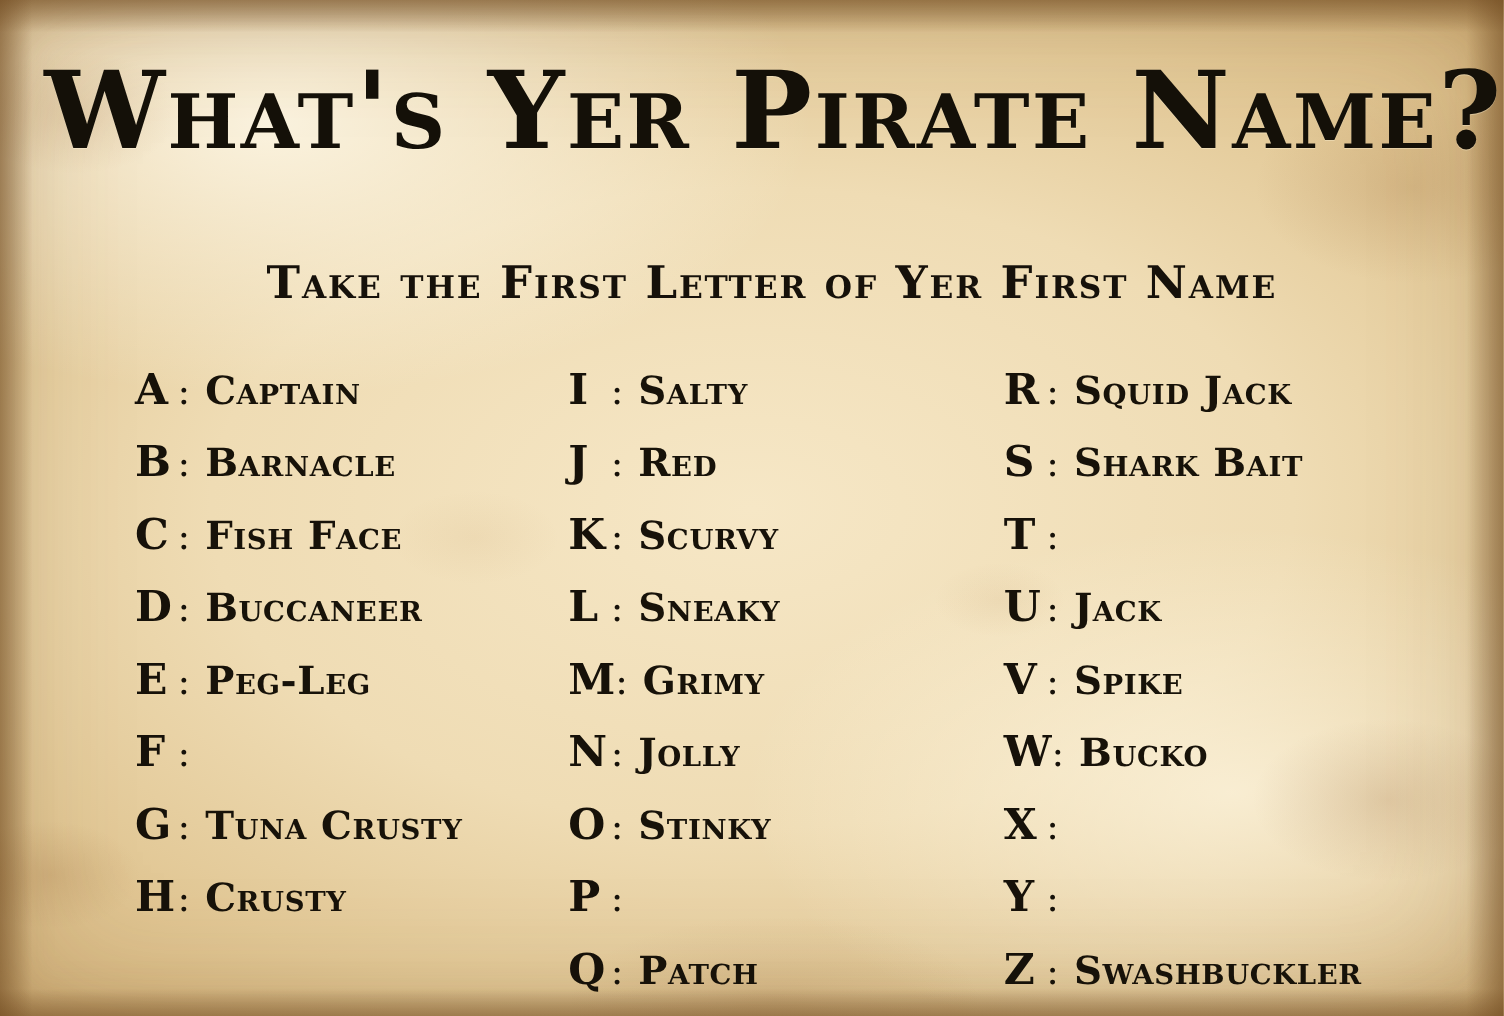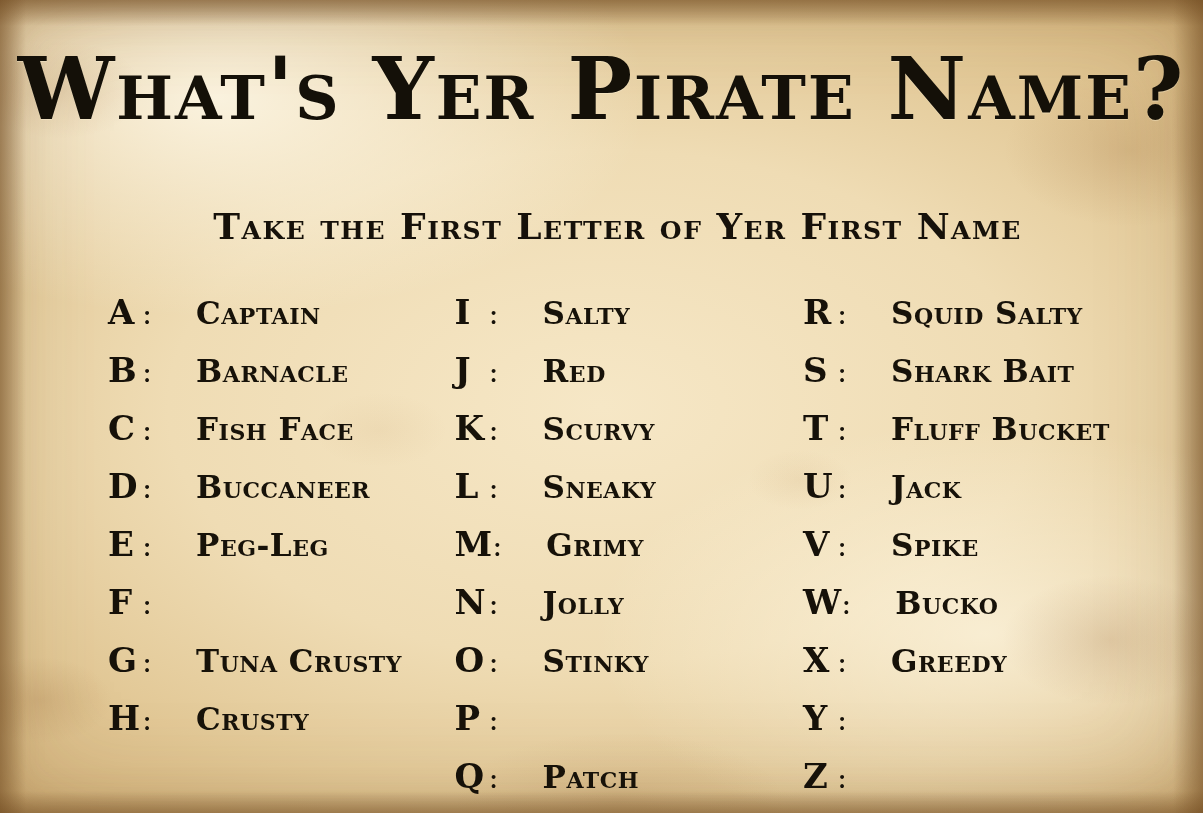--- a/index.html
+++ b/index.html
@@ -83,21 +83,21 @@
     position: relative;
     z-index: 3;
     height: 100%;
   }
 
   .title {
     position: absolute;
     top: 46px;
     left: 0;
     width: 100%;
-    text-align: center;
+    text-align: right;
     font-family: "DejaVu Serif", serif;
     font-weight: bold;
     font-size: 86px;
     line-height: 1;
     color: #141008;
     letter-spacing: 2px;
     font-variant: small-caps;
     text-shadow: 0 1px 0 rgba(255,245,220,0.35);
     white-space: nowrap;
   }
@@ -157,21 +157,20 @@
     color: #161109;
     margin-right: 12px;
   }
   .name {
     font-family: "DejaVu Serif", serif;
     font-weight: bold;
     font-size: 31px;
     color: #171209;
     font-variant: small-caps;
     letter-spacing: 0.5px;
-    margin-left: 32px;
   }
 </style>
 </head>
 <body>
 
 <div class="poster">
   <div class="stains"></div>
   <div class="vignette"></div>
   <div class="edge-top"></div>
   <div class="edge-bottom"></div>
@@ -267,56 +266,55 @@
           <div class="entry">
             <span class="letter">Q</span>
             <span class="colon">:</span>
             <span class="name">Patch</span>
           </div>
         </div>
       <div class="column col-c" id="col2">
           <div class="entry">
             <span class="letter">R</span>
             <span class="colon">:</span>
-            <span class="name">Squid Salty</span>
+            <span class="name">Squid Jack</span>
           </div>
           <div class="entry">
             <span class="letter">S</span>
             <span class="colon">:</span>
             <span class="name">Shark Bait</span>
           </div>
           <div class="entry">
             <span class="letter">T</span>
             <span class="colon">:</span>
-            <span class="name">Fluff Bucket</span>
           </div>
           <div class="entry">
             <span class="letter">U</span>
             <span class="colon">:</span>
             <span class="name">Jack</span>
           </div>
           <div class="entry">
             <span class="letter">V</span>
             <span class="colon">:</span>
             <span class="name">Spike</span>
           </div>
           <div class="entry">
             <span class="letter">W</span>
             <span class="colon">:</span>
             <span class="name">Bucko</span>
           </div>
           <div class="entry">
             <span class="letter">X</span>
             <span class="colon">:</span>
-            <span class="name">Greedy</span>
           </div>
           <div class="entry">
             <span class="letter">Y</span>
             <span class="colon">:</span>
           </div>
           <div class="entry">
             <span class="letter">Z</span>
             <span class="colon">:</span>
+            <span class="name">Swashbuckler</span>
           </div>
         </div>
     </div>
   </div>
 </div>
 
 </body></html>

